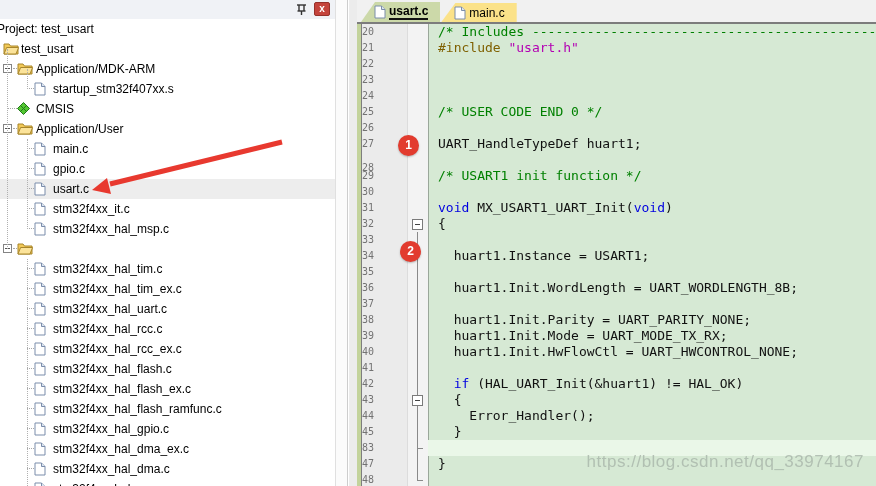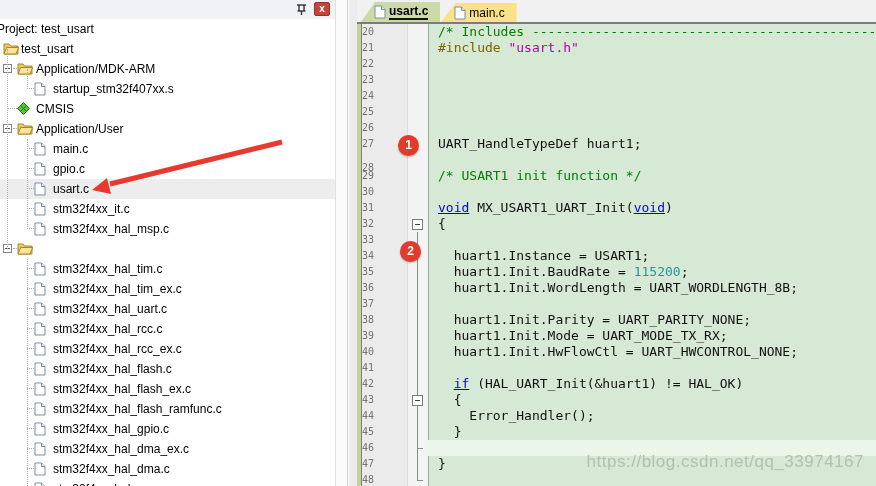--- a/index.html
+++ b/index.html
@@ -72,21 +72,21 @@
   }
   .cl .fold { position:absolute; left:45px; top:0; width:21px; height:16px; }
   .cl .code {
     position:absolute; left:66px; top:0; right:0; height:16px;
     font-size:13px; line-height:16px; white-space:pre; padding-left:10px;
   }
   .sg-cmt { color:#008000; }
   .sg-pre { color:#7f6000; }
   .sg-str { color:#b300b3; }
   .sg-num { color:#1d9a9a; }
-  .sg-kw  { color:#0000e0;text-decoration:underline; }
+  .sg-kw  { color:#0000e0; }
   .sg-txt { color:#111; }
 
   .g-v::before, .g-boxv::before, .g-tick::before, .g-end::before {
     content:""; position:absolute; left:10px; top:0; height:16px; width:1px; background:#8a8a8a;
   }
   .g-end::before { height:9px; }
   .g-box::after, .g-boxv::after {
     content:""; position:absolute; left:5px; top:3px; width:9px; height:9px;
     background-color:#fff; border:1px solid #7a7a7a;
     background-image:linear-gradient(#444,#444);
@@ -375,20 +375,21 @@
           <span class="fold "></span>
         </div>
         <div class="cl" style="top:64px">
           <span class="ln">24</span>
           <span class="fold "></span>
           <span class="code"></span>
         </div>
         <div class="cl" style="top:80px">
           <span class="ln">25</span>
           <span class="fold "></span>
+          <span class="code"><span class="sg-cmt">/* USER CODE END 0 */</span></span>
         </div>
         <div class="cl" style="top:96px">
           <span class="ln">26</span>
           <span class="fold "></span>
           <span class="code"></span>
         </div>
         <div class="cl" style="top:112px">
           <span class="ln">27</span>
           <span class="fold "></span>
           <span class="code"><span class="sg-txt">UART_HandleTypeDef huart1;</span></span>
@@ -424,21 +425,20 @@
           <span class="code"></span>
         </div>
         <div class="cl" style="top:224px">
           <span class="ln">34</span>
           <span class="fold g-v"></span>
           <span class="code"><span class="sg-txt">  huart1.Instance = USART1;</span></span>
         </div>
         <div class="cl" style="top:240px">
           <span class="ln">35</span>
           <span class="fold g-v"></span>
-          <span class="code"><span class="sg-txt">  huart1.Init.BaudRate = </span><span class="sg-num">115200</span><span class="sg-txt">;</span></span>
         </div>
         <div class="cl" style="top:256px">
           <span class="ln">36</span>
           <span class="fold g-v"></span>
           <span class="code"><span class="sg-txt">  huart1.Init.WordLength = UART_WORDLENGTH_8B;</span></span>
         </div>
         <div class="cl" style="top:272px">
           <span class="ln">37</span>
           <span class="fold g-v"></span>
         </div>
@@ -475,21 +475,21 @@
           <span class="ln">44</span>
           <span class="fold g-v"></span>
           <span class="code"><span class="sg-txt">    Error_Handler();</span></span>
         </div>
         <div class="cl" style="top:400px">
           <span class="ln">45</span>
           <span class="fold g-v"></span>
           <span class="code"><span class="sg-txt">  }</span></span>
         </div>
         <div class="cl" style="top:416px">
-          <span class="ln">46</span>
+          <span class="ln">83</span>
           <span class="fold g-tick"></span>
           <span class="code"></span>
         </div>
         <div class="cl" style="top:432px">
           <span class="ln">47</span>
           <span class="fold g-v"></span>
           <span class="code"><span class="sg-txt">}</span></span>
         </div>
         <div class="cl" style="top:448px">
           <span class="ln">48</span>

